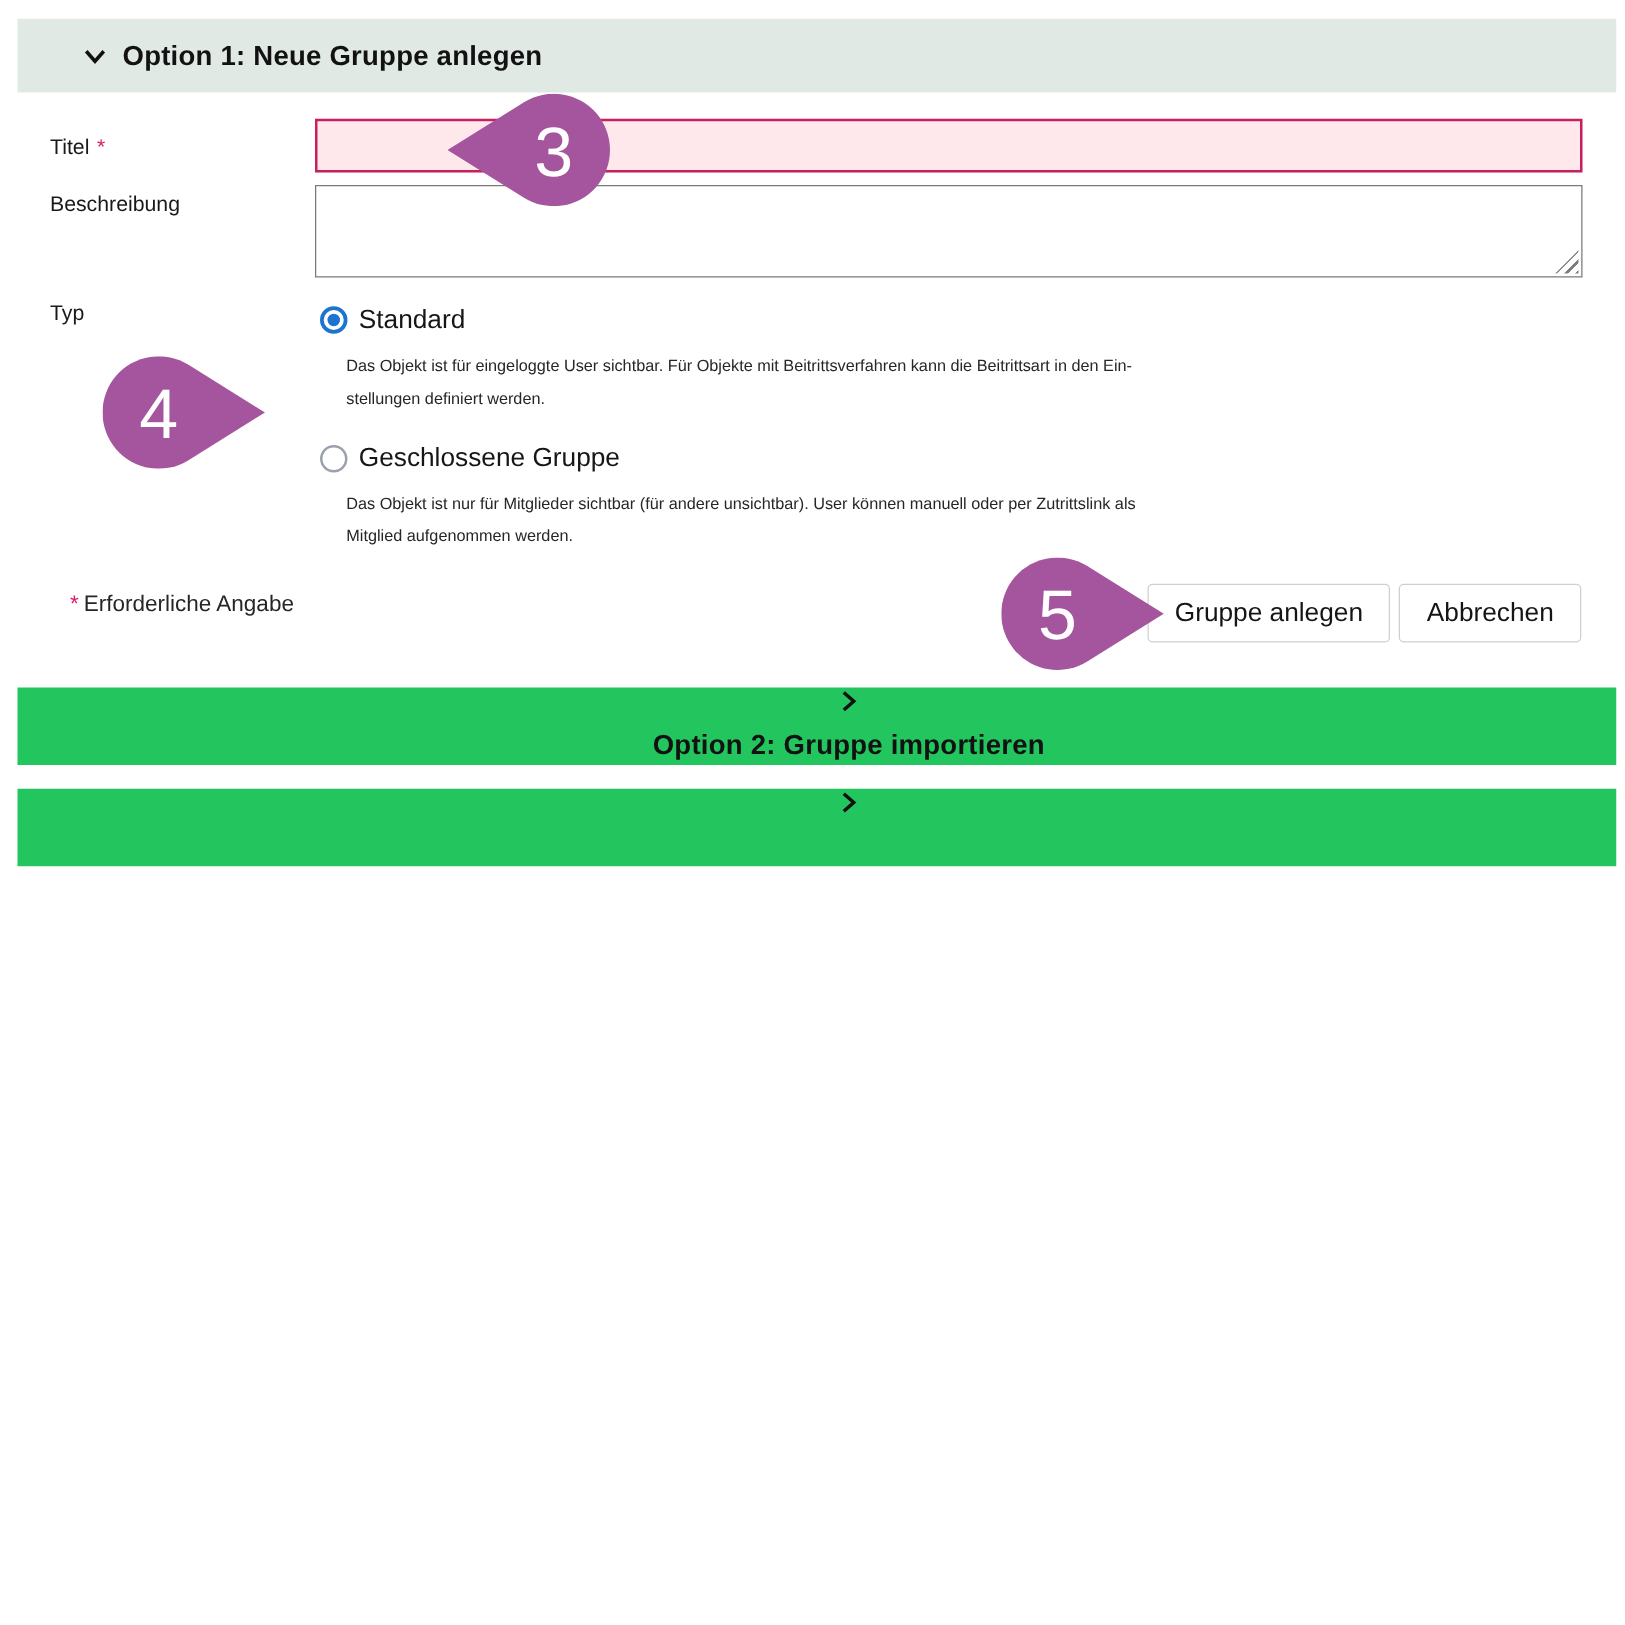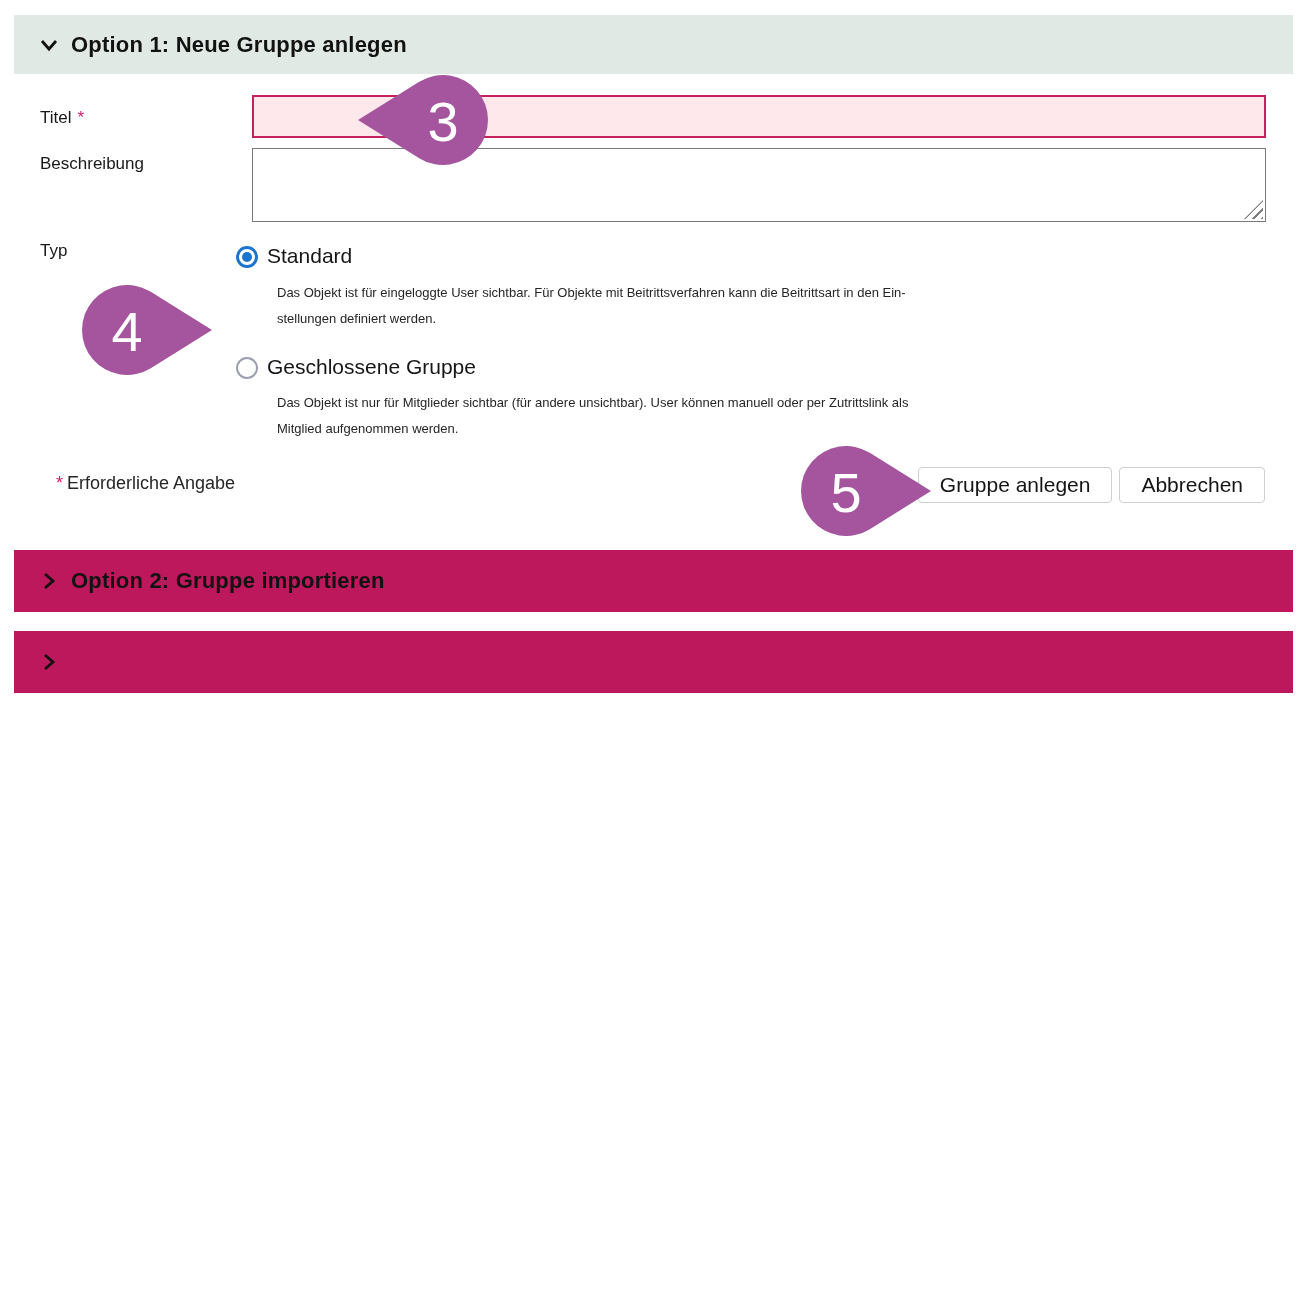--- a/index.html
+++ b/index.html
@@ -3,23 +3,23 @@
 <meta charset="utf-8">
 <title>Option 1: Neue Gruppe anlegen</title>
 <style>
   html,body{margin:0;padding:0;background:#ffffff;}
   body{width:1300px;height:1300px;position:relative;overflow:hidden;
        font-family:"Liberation Sans","DejaVu Sans",sans-serif;color:#1a1a1a;}
   .screen{position:absolute;inset:0;}
 
   
   .acc-bar{position:absolute;left:14px;width:1279px;display:flex;align-items:center;
-           gap:11px;padding-left:24px;box-sizing:border-box;cursor:pointer;}
+           gap:11px;padding-left:51px;box-sizing:border-box;cursor:pointer;}
   .acc-bar.open{top:15px;height:59px;background:#e0e9e4;}
-  .acc-bar.closed{background:#be185d;height:62px;}
+  .acc-bar.closed{background:#22c55e;height:62px;flex-direction:column;}
   #opt2{top:550px;} #opt3{top:631px;}
   .acc-title{font-size:22px;font-weight:bold;color:#121212;letter-spacing:.2px;}
   .chev{display:flex;align-items:center;justify-content:center;width:22px;height:22px;flex:0 0 auto;}
 
   
   .f-label{position:absolute;left:40px;font-size:17px;color:#191919;}
   #titel-label{top:108px;} #beschr-label{top:154px;} #typ-label{top:241px;}
   .req{color:#d91a6b;margin-left:6px;}
 
   
@@ -28,35 +28,35 @@
     font-family:inherit;font-size:20px;padding:0 10px;outline:none;}
   .ta-wrap{position:absolute;left:252px;top:148px;width:1014px;height:74px;
     box-sizing:border-box;border:1px solid #7a7a7a;background:#ffffff;}
   .ta-wrap textarea{width:100%;height:100%;border:none;resize:none;outline:none;
     box-sizing:border-box;font-family:inherit;font-size:20px;padding:6px 10px;background:transparent;}
   .grip{position:absolute;right:2px;bottom:2px;width:19px;height:19px;cursor:nwse-resize;
     background:repeating-linear-gradient(135deg,#7d7d7d 0 2px,transparent 2px 6.2px);
     clip-path:polygon(100% 0,100% 100%,0 100%);}
 
   
-  .radio-row{position:absolute;left:236px;display:flex;align-items:flex-end;gap:9px;cursor:pointer;}
+  .radio-row{position:absolute;left:256px;display:flex;align-items:center;gap:9px;cursor:pointer;}
   #radio-row-standard{top:244px;} #radio-row-closed{top:355px;}
   .radio{width:22px;height:22px;border-radius:50%;box-sizing:border-box;background:#fff;position:relative;flex:0 0 auto;}
   .radio.sel{border:3px solid #1b75d0;}
   .radio.sel::after{content:"";position:absolute;inset:3px;border-radius:50%;background:#1b75d0;}
   .radio.unsel{border:2.5px solid #9aa0ad;}
   .radio-label{font-size:21px;color:#161616;}
   .radio-desc{position:absolute;left:277px;font-size:13px;line-height:26px;color:#262626;white-space:nowrap;}
   #desc-standard{top:280px;} #desc-closed{top:390px;}
 
   
   .note{position:absolute;left:40px;top:473px;font-size:18px;color:#262626;margin-left:16px;}
   .note .req{margin-left:0;margin-right:4px;}
   .actions{position:absolute;top:467px;right:35px;display:flex;gap:7px;}
-  .btn{height:36px;padding:0 21px;background:#ffffff;border:1px solid #cfcfcf;border-radius:4px;
+  .btn{height:47px;padding:0 21px;background:#ffffff;border:1px solid #cfcfcf;border-radius:4px;
     font-family:inherit;font-size:21px;color:#151515;cursor:pointer;}
 
   
   .balloon{position:absolute;width:130px;height:90px;pointer-events:none;}
   #balloon-3{left:358px;top:75px;} #balloon-4{left:82px;top:285px;} #balloon-5{left:801px;top:446px;}
   .balloon svg{display:block;width:100%;height:100%;}
   .balloon text{fill:#ffffff;font-family:"Liberation Sans","DejaVu Sans",sans-serif;font-size:56px;}
 </style>
 </head>
 <body>

